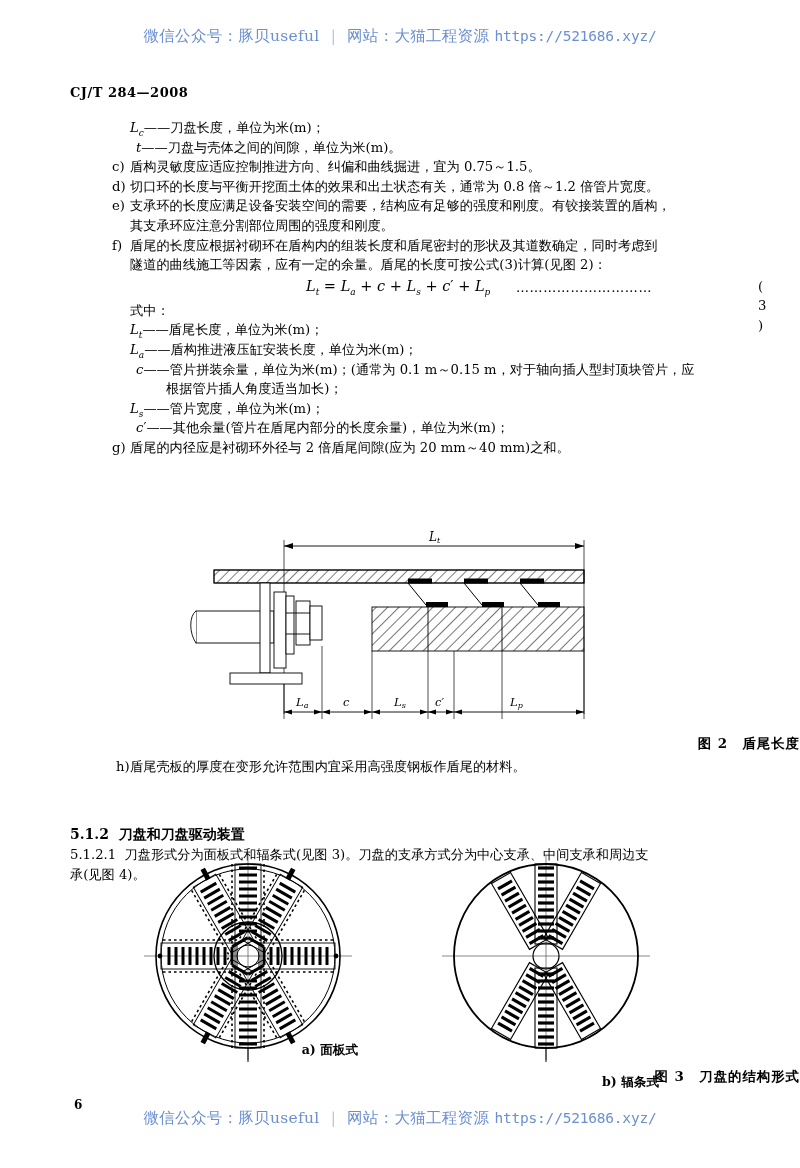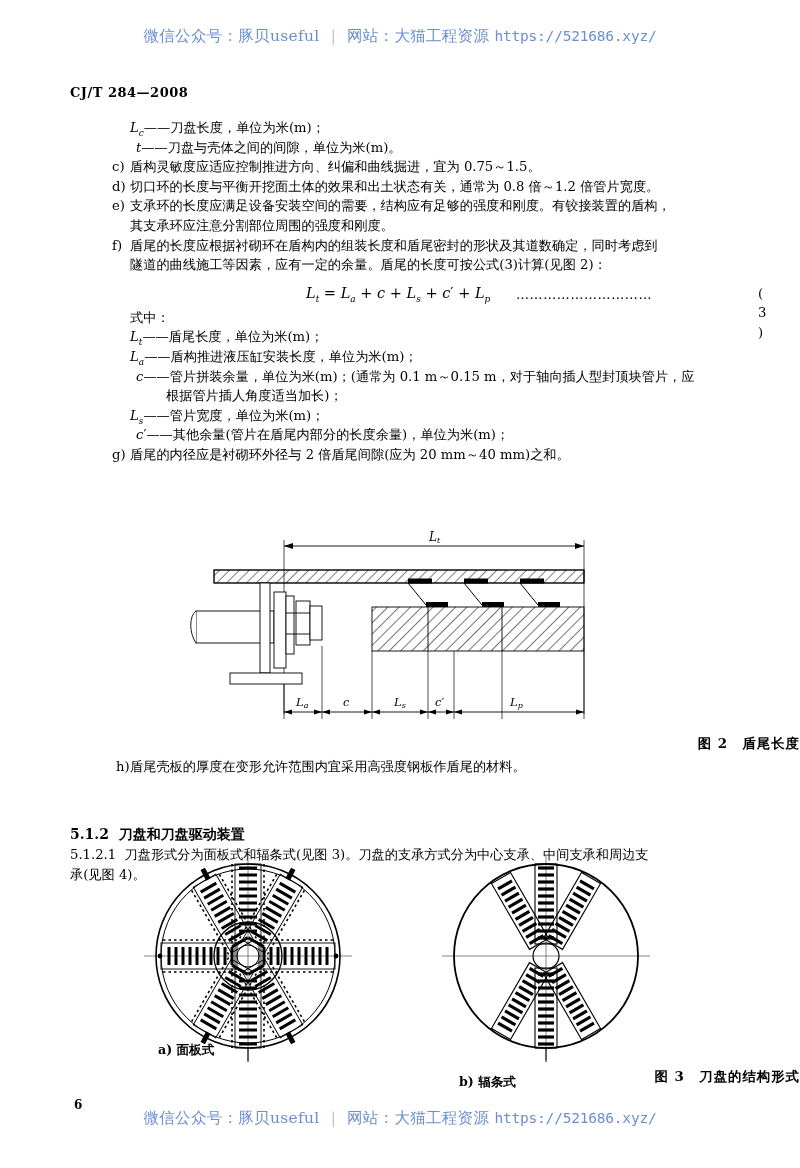--- a/index.html
+++ b/index.html
@@ -97,21 +97,21 @@
   }
   sub.sb {
     font-size: 9px;
     font-style: italic;
   }
 
   .formula-line {
     position: relative;
     height: 24px;
     font-size: 14px;
-    margin-top: 9px;
+    margin-top: 2px;
   }
   .formula {
     position: absolute;
     left: 236px;
     top: 0;
     font-size: 14.5px;
   }
   .dots {
     position: absolute;
     left: 446px;
@@ -159,21 +159,21 @@
     left: 140px;
     top: 856px;
     width: 540px;
     height: 210px;
   }
   .fig3-sub {
     position: absolute;
     top: 1042px;
     font-size: 12.6px;
     font-weight: bold;
-    text-align: left;
+    text-align: right;
     width: 200px;
   }
   .fig3-sub-a { left: 158px; }
   .fig3-sub-b { left: 459px; margin-top: 32px; }
 
   svg { display: block; }
 </style>
 </head>
 <body>
 

